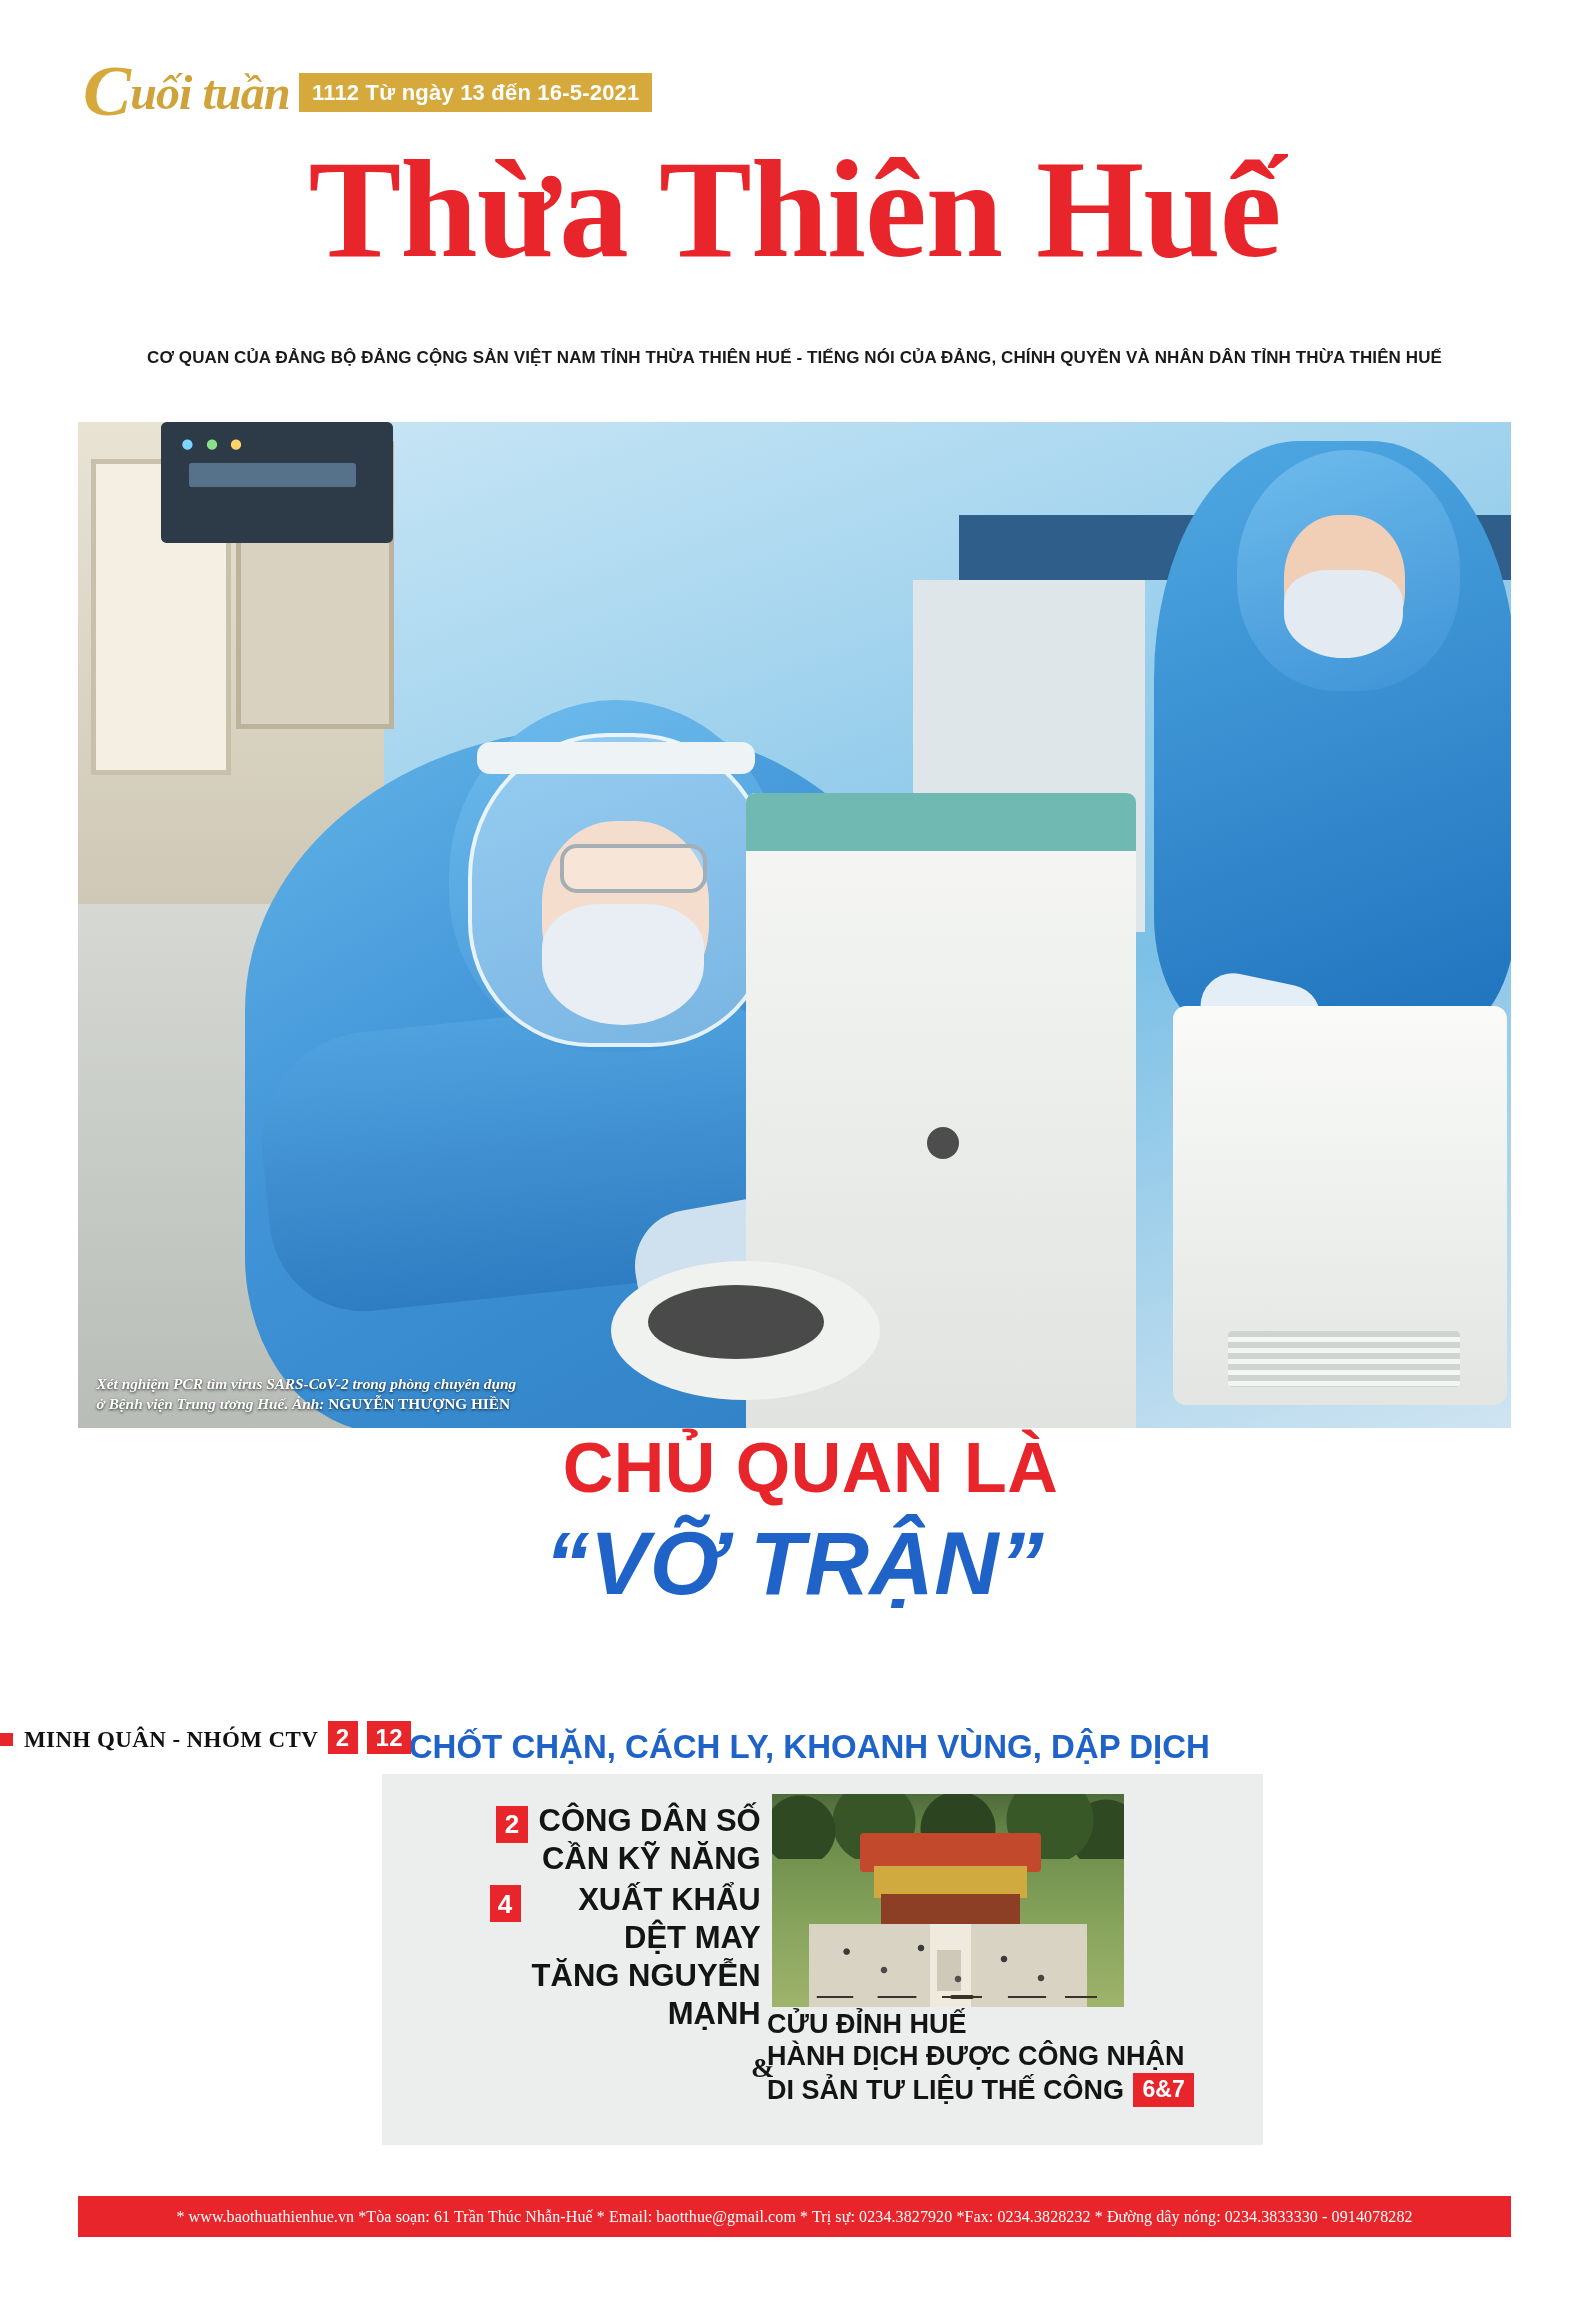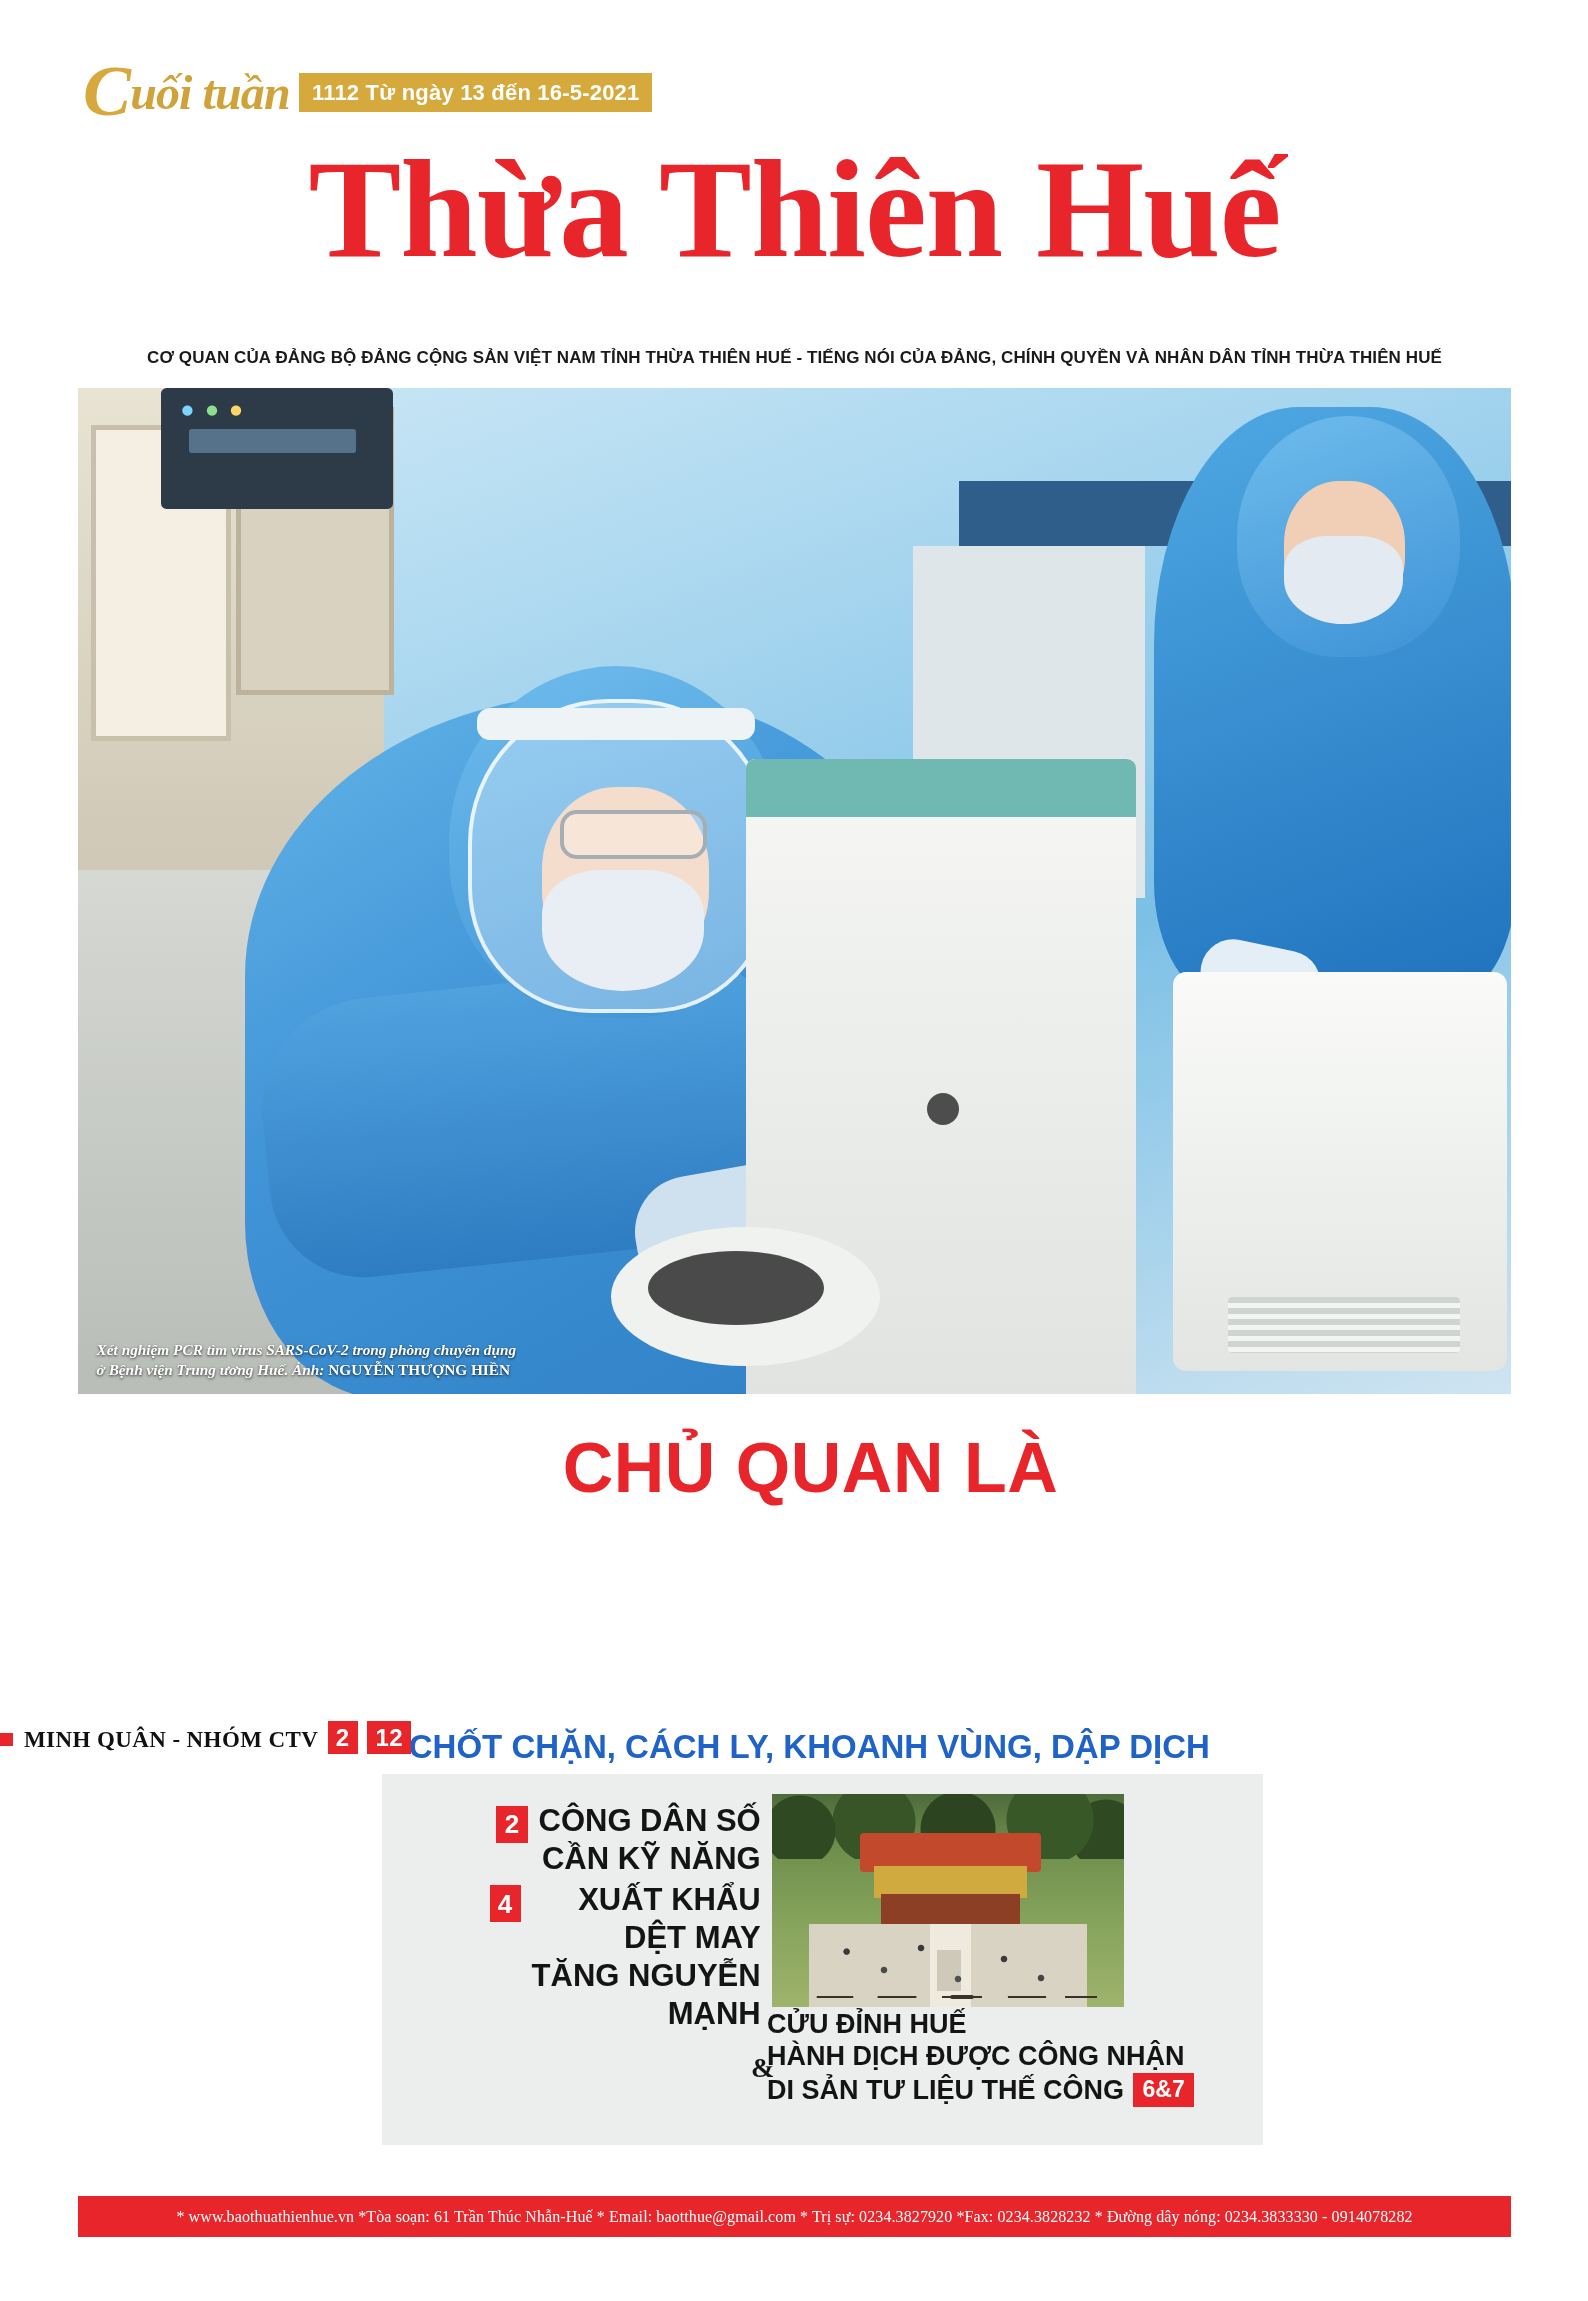--- a/index.html
+++ b/index.html
@@ -30,21 +30,21 @@
     font-weight:bold;font-size:139px;color:#e8252a;letter-spacing:-0.9px;
     line-height:1.15;
   }
   .subtitle{
     position:absolute;left:0;top:348px;width:1589px;text-align:center;
     font-size:17px;font-weight:bold;color:#1a1a1a;letter-spacing:0.1px;
   }
 
   
   .photo{
-    position:absolute;left:78px;top:388px;width:1433px;height:1006px;
+    position:absolute;left:78px;top:422px;width:1433px;height:1006px;
     overflow:hidden;background:#9fd4ef;
   }
   .photo .sky{position:absolute;inset:0;background:
      linear-gradient(160deg,#cfe9f6 0%,#a8d6ef 30%,#7cc0e6 60%,#cfe4f1 100%);}
   .ph-wallL{position:absolute;left:0;top:0;width:306px;height:482px;background:linear-gradient(180deg,#e9e3d4,#cfc8b6);}
   .ph-winA{position:absolute;left:13px;top:37px;width:130px;height:306px;background:#f4efe2;border:5.6px solid #c9c0ab;}
   .ph-winB{position:absolute;left:158px;top:18.6px;width:148px;height:278px;background:#d9d2c0;border:5.6px solid #bdb39c;}
   .ph-monitor{position:absolute;left:83px;top:0px;width:232px;height:121px;background:#2d3b49;border-radius:5.6px;}
   .ph-dots{position:absolute;left:102px;top:16.7px;width:74px;height:11px;background:
      radial-gradient(circle at 7.4px 5.6px,#7fd3ff 4.6px,transparent 5.6px),
@@ -219,20 +219,21 @@
     <div class="ph-bowlin"></div>
 
     <div class="photo-caption">
       <span>Xét nghiệm PCR tìm virus SARS-CoV-2 trong phòng chuyên dụng</span><br>
       <span>ở Bệnh viện Trung ương Huế. Ảnh:</span>
       <span class="credit">NGUYỄN THƯỢNG HIỀN</span>
     </div>
   </div>
 
   <div class="hl1">CHỦ QUAN LÀ</div>
+  <div class="hl2">“VỠ TRẬN”</div>
 
   <div class="sub-line">
     <span class="bullet"></span><span>CHỐT CHẶN, CÁCH LY, KHOANH VÙNG, DẬP DỊCH</span>
   </div>
 
   <div class="byline">
     <span class="sq"></span><span>MINH QUÂN - NHÓM CTV</span><span class="numbox">2</span><span class="numbox outline">12</span>
   </div>
 
   <div class="teaser">

